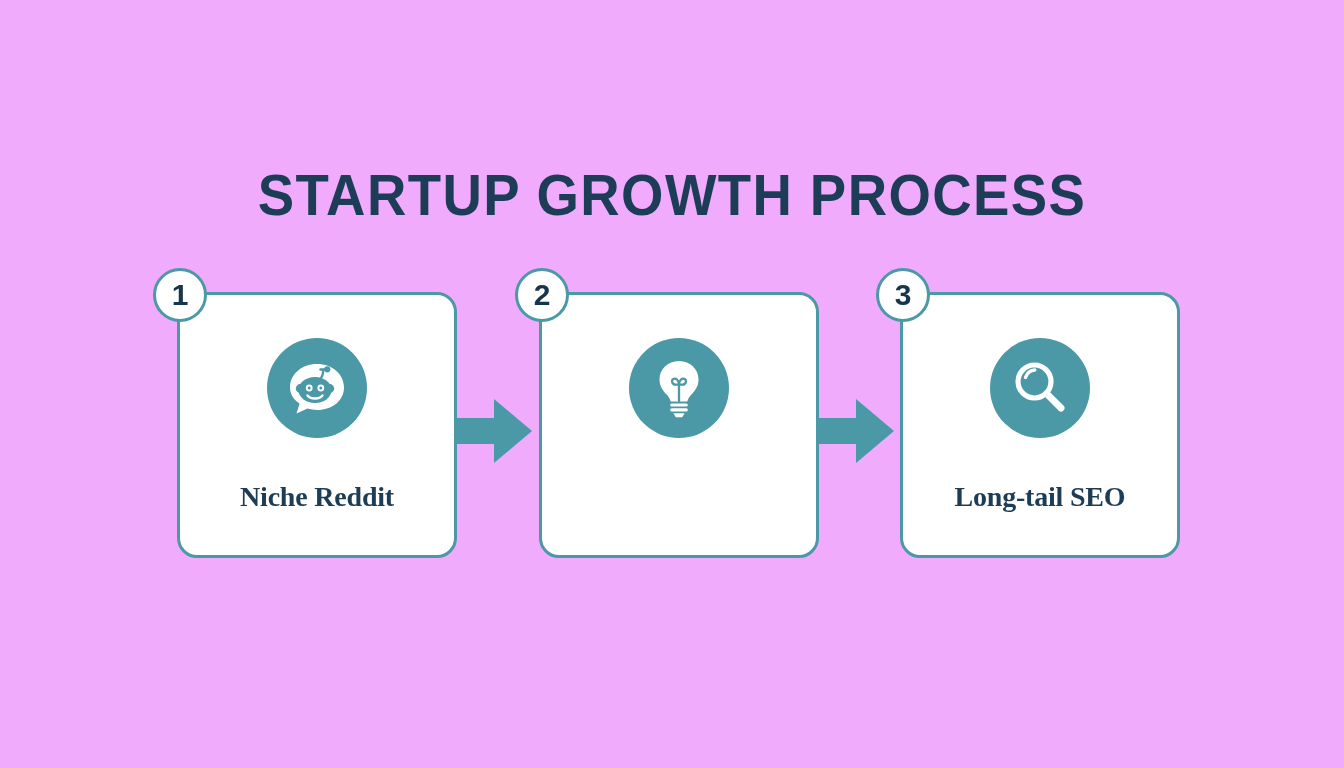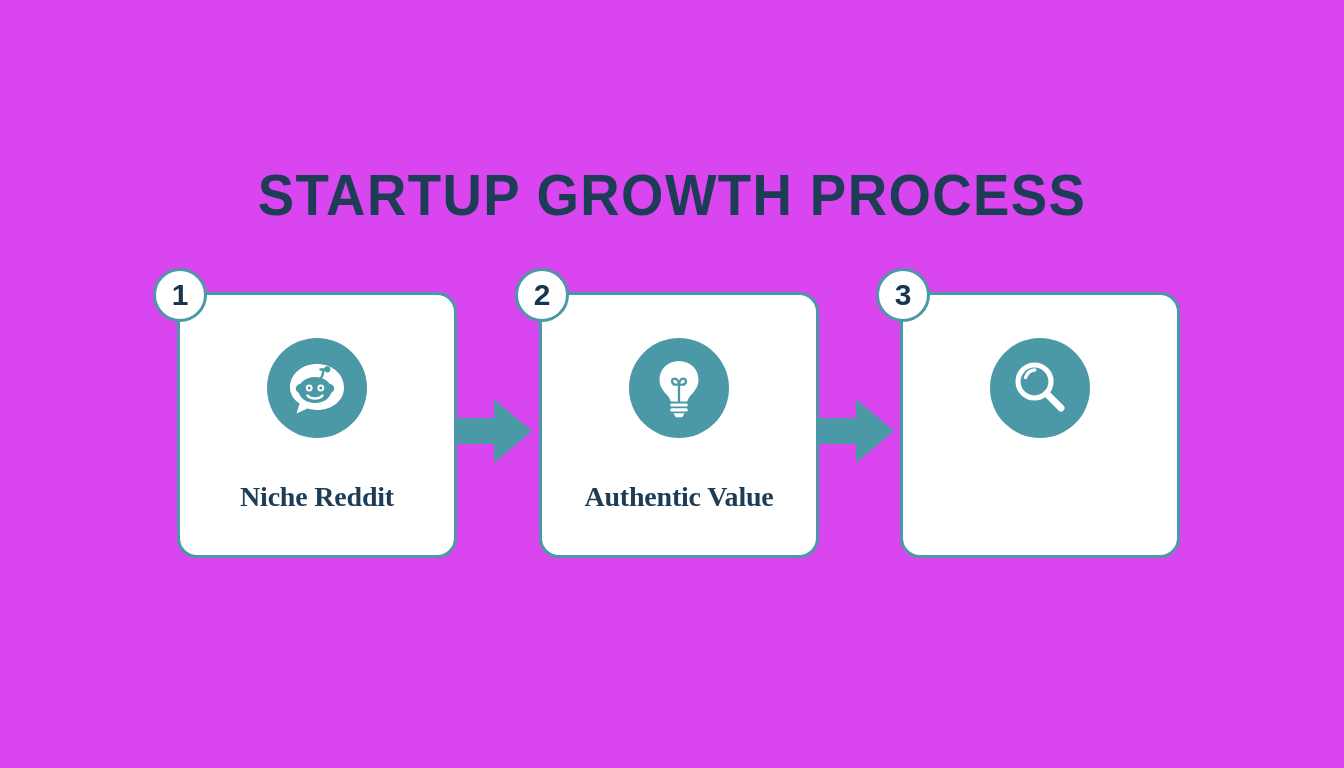--- a/index.html
+++ b/index.html
@@ -12,21 +12,21 @@
     height: 768px;
     background: #fbfbfa;
     font-family: "Liberation Sans", sans-serif;
     overflow: hidden;
   }
 
   .slide {
     position: relative;
     width: 1344px;
     height: 768px;
-    background: #d946ef;
+    background: #f0abfc;
   }
 
   
   .title {
     position: absolute;
     top: 160px;
     left: 0;
     width: 1344px;
     text-align: center;
     font-family: "Liberation Sans Narrow", "Liberation Sans", sans-serif;
@@ -199,21 +199,20 @@
             <path d="M31 28 C31 23 34 21 36.4 21.8 C38.6 22.6 38.6 26 36 27.2" stroke="#4b98a6" stroke-width="2.3" stroke-linecap="round" fill="none"></path>
             <path d="M25.8 27.6 L36.2 27.6" stroke="#4b98a6" stroke-width="2.3" stroke-linecap="round" fill="none"></path>
 
             <rect x="22.2" y="46.4" width="17.6" height="3.1" rx="1.5" fill="#ffffff"></rect>
             <rect x="22.2" y="51.3" width="17.6" height="3.1" rx="1.5" fill="#ffffff"></rect>
             <path d="M25.4 56.2 L36.6 56.2 L34.2 60.2 L27.8 60.2 Z" fill="#ffffff"></path>
           </svg>
         </div>
       </div>
 
-      <div class="card-label">Authentic Value</div>
     </div>
 
     <div class="arrow arrow-2">
       <svg width="78" height="68" viewBox="0 0 78 68" aria-hidden="true">
         <path d="M0 21 L40 21 L40 2 L78 34 L40 66 L40 47 L0 47 Z" fill="#4b98a6"></path>
       </svg>
     </div>
 
     <div class="card card-3">
       <div class="badge">3</div>
@@ -221,16 +220,17 @@
       <div class="icon-wrap">
         <div class="icon-circle">
           <svg width="64" height="64" viewBox="0 0 64 64" aria-hidden="true">
             <circle cx="26.5" cy="25.5" r="16.5" fill="none" stroke="#ffffff" stroke-width="5.2"></circle>
             <path d="M17.5 21.5 C19 17.2 22.5 14.4 26.8 14" stroke="#ffffff" stroke-width="3.4" stroke-linecap="round" fill="none"></path>
             <path d="M38.6 37.6 L53 52" stroke="#ffffff" stroke-width="7" stroke-linecap="round" fill="none"></path>
           </svg>
         </div>
       </div>
 
+      <div class="card-label">Long-tail SEO</div>
     </div>
 
   </div>
 </div>
 
 </body></html>

